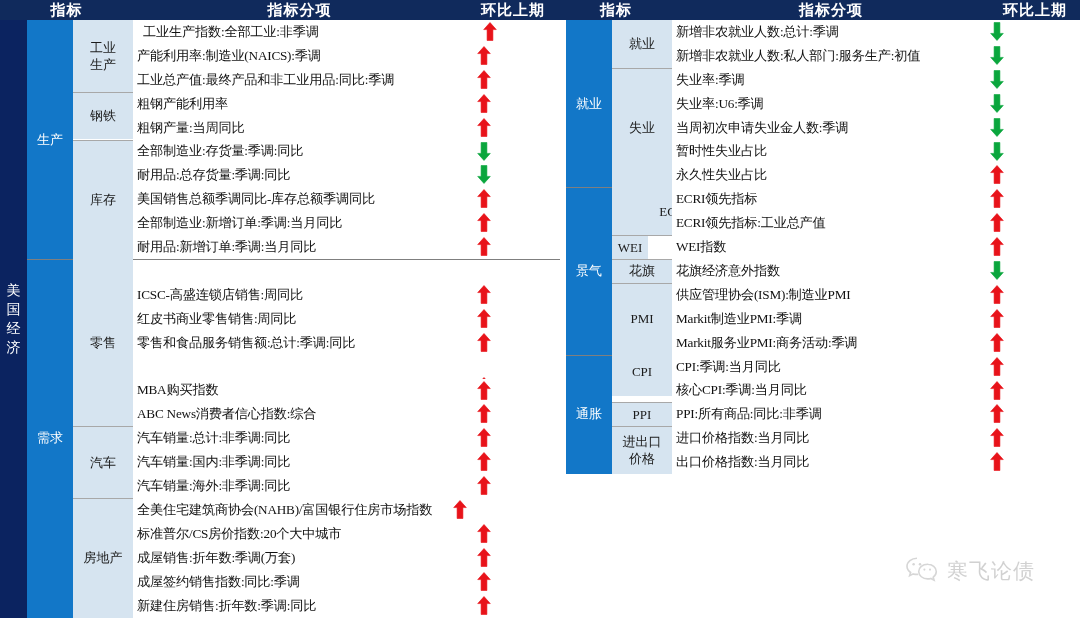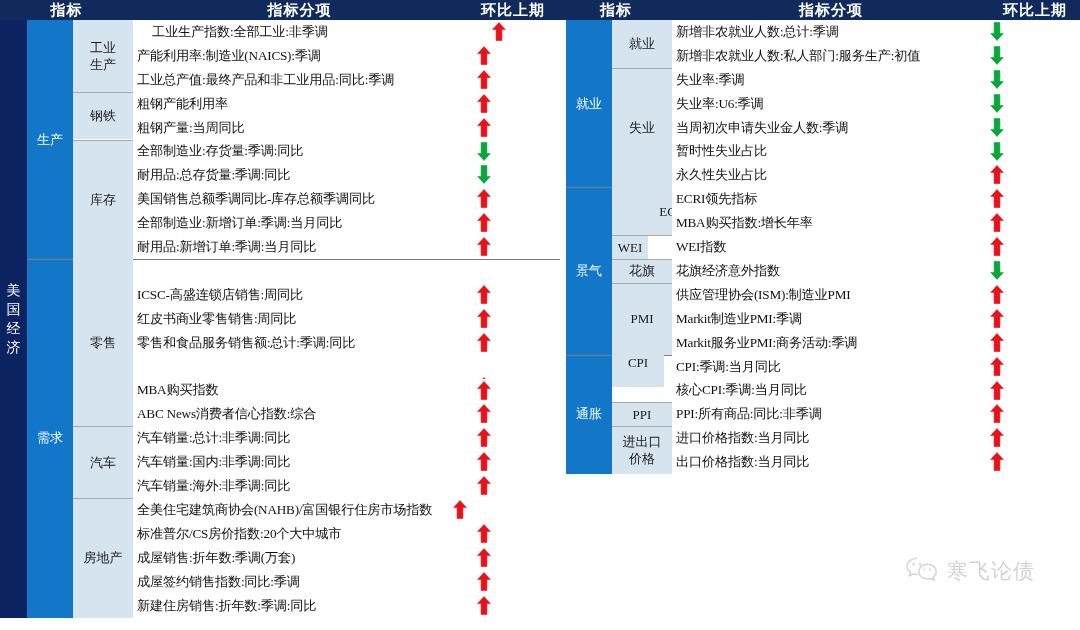--- a/index.html
+++ b/index.html
@@ -126,21 +126,21 @@
         <span>美</span>
         <span>国</span>
         <span>经</span>
         <span>济</span>
       </div>
       <div class="cat-cell" style="left: 27px; width: 46px; top: 0px; height: 239px;">生产</div>
       <div class="sub-cell" style="left: 73px; width: 60px; top: 0px; height: 71.7px; flex-direction: column;">
         <div style="line-height: 17px;">工业</div>
         <div style="line-height: 17px;">生产</div>
       </div>
-      <div class="item-row" style="left: 148px; width: 427px; top: 0px; height: 23.9px;">
+      <div class="item-row" style="left: 139px; width: 427px; top: 0px; height: 23.9px;">
         <div class="item-label">工业生产指数:全部工业:非季调</div>
         <div class="arrow" style="left: 344px; top: 2px;">
           <svg viewBox="0 0 14 19">
             <path d="M7 0.5 L13.3 7.6 L9.9 7.6 L9.9 18.5 L4.1 18.5 L4.1 7.6 L0.7 7.6 Z" fill="#e8131a" stroke="#e8131a" stroke-width="0.6" stroke-linejoin="round"></path>
           </svg>
         </div>
       </div>
       <div class="item-row" style="left: 133px; width: 427px; top: 23.9px; height: 23.9px;">
         <div class="item-label">产能利用率:制造业(NAICS):季调</div>
         <div class="arrow" style="left: 344px; top: 2px;">
@@ -420,21 +420,21 @@
       </div>
       <div class="item-row" style="left: 112px; width: 408px; top: 167.3px; height: 23.9px;">
         <div class="item-label">ECRI领先指标</div>
         <div class="arrow" style="left: 318px; top: 2px;">
           <svg viewBox="0 0 14 19">
             <path d="M7 0.5 L13.3 7.6 L9.9 7.6 L9.9 18.5 L4.1 18.5 L4.1 7.6 L0.7 7.6 Z" fill="#e8131a" stroke="#e8131a" stroke-width="0.6" stroke-linejoin="round"></path>
           </svg>
         </div>
       </div>
       <div class="item-row" style="left: 112px; width: 408px; top: 191.2px; height: 23.9px;">
-        <div class="item-label">MBA购买指数:增长年率</div>
+        <div class="item-label">ECRI领先指标:工业总产值</div>
         <div class="arrow" style="left: 318px; top: 2px;">
           <svg viewBox="0 0 14 19">
             <path d="M7 0.5 L13.3 7.6 L9.9 7.6 L9.9 18.5 L4.1 18.5 L4.1 7.6 L0.7 7.6 Z" fill="#e8131a" stroke="#e8131a" stroke-width="0.6" stroke-linejoin="round"></path>
           </svg>
         </div>
       </div>
       <div class="sub-cell" style="left: 52px; width: 36px; top: 215.1px; height: 23.9px; flex-direction: column;">
         <div style="line-height: 17px;">WEI</div>
       </div>
       <div class="thin-sep" style="left: 52px; width: 468px; top: 215.1px;"></div>
@@ -481,21 +481,21 @@
       <div class="item-row" style="left: 112px; width: 408px; top: 310.7px; height: 23.9px;">
         <div class="item-label">Markit服务业PMI:商务活动:季调</div>
         <div class="arrow" style="left: 318px; top: 2px;">
           <svg viewBox="0 0 14 19">
             <path d="M7 0.5 L13.3 7.6 L9.9 7.6 L9.9 18.5 L4.1 18.5 L4.1 7.6 L0.7 7.6 Z" fill="#e8131a" stroke="#e8131a" stroke-width="0.6" stroke-linejoin="round"></path>
           </svg>
         </div>
       </div>
       <div class="cat-cell" style="left: 6px; width: 46px; top: 334.6px; height: 119.5px;">通胀</div>
       <div class="grp-sep" style="left: 6px; width: 514px; top: 334.6px;"></div>
-      <div class="sub-cell" style="left: 52px; width: 52px; top: 319px; height: 47.8px; flex-direction: column;">
+      <div class="sub-cell" style="left: 52px; width: 60px; top: 328px; height: 47.8px; flex-direction: column;">
         <div style="line-height: 17px;">CPI</div>
       </div>
       <div class="item-row" style="left: 112px; width: 408px; top: 334.6px; height: 23.9px;">
         <div class="item-label">CPI:季调:当月同比</div>
         <div class="arrow" style="left: 318px; top: 2px;">
           <svg viewBox="0 0 14 19">
             <path d="M7 0.5 L13.3 7.6 L9.9 7.6 L9.9 18.5 L4.1 18.5 L4.1 7.6 L0.7 7.6 Z" fill="#e8131a" stroke="#e8131a" stroke-width="0.6" stroke-linejoin="round"></path>
           </svg>
         </div>
       </div>

